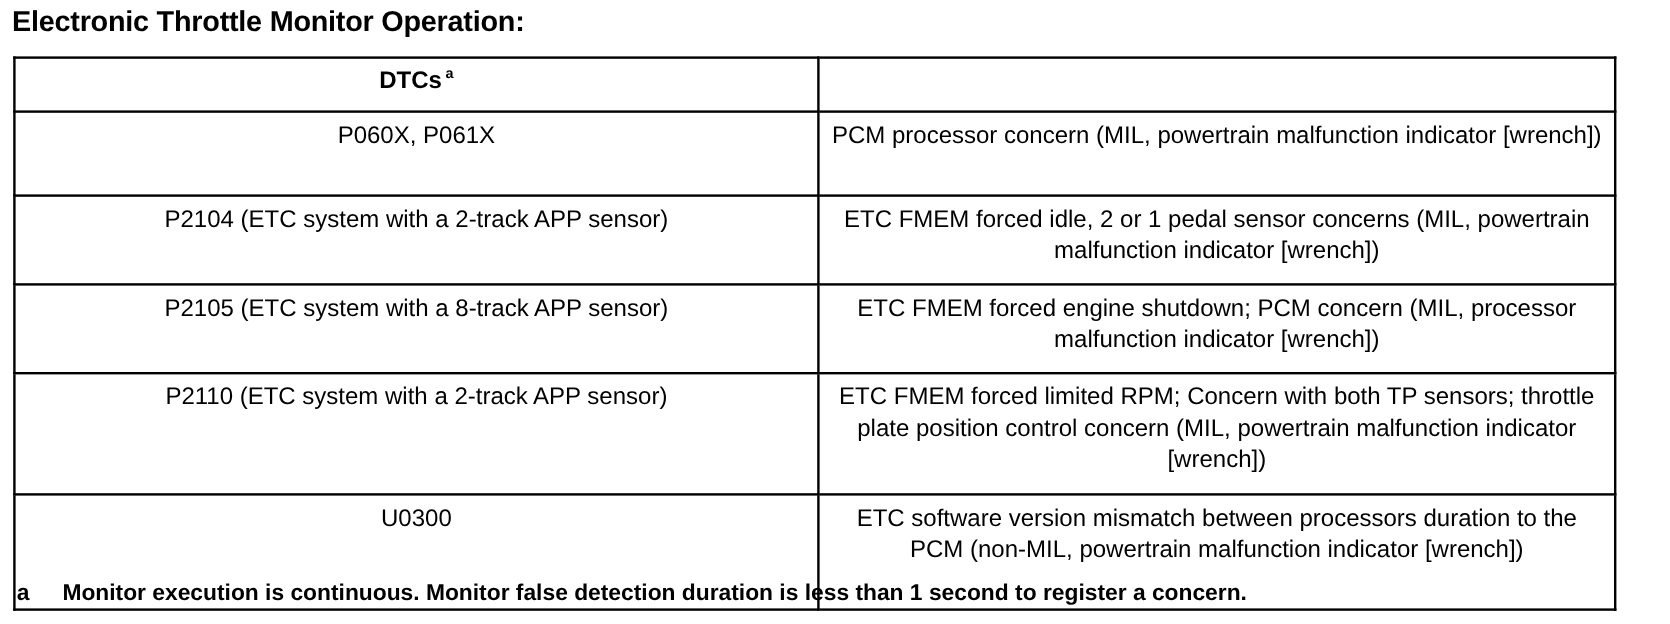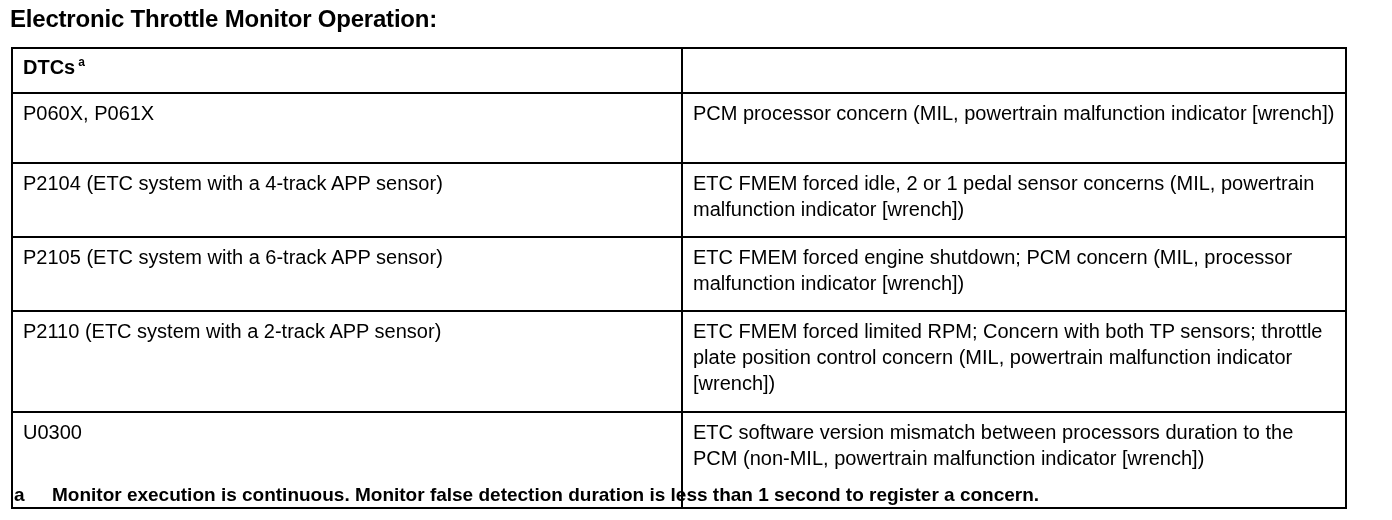--- a/index.html
+++ b/index.html
@@ -34,21 +34,21 @@
     width: 1334px;
     border-collapse: collapse;
     table-layout: fixed;
   }
   #dtc-table col.col-dtc  { width: 670px; }
   #dtc-table col.col-desc { width: 664px; }
 
   #dtc-table th,
   #dtc-table td {
     border: 2px solid #000000;
-    text-align: left;
+    text-align: center;
     vertical-align: top;
     padding: 6px 10px 0 10px;
     font-size: 20px;
     line-height: 26px;
     font-weight: normal;
   }
 
   #dtc-table thead th {
     font-weight: bold;
     height: 38px;
@@ -110,29 +110,29 @@
     <tr class="row-h1">
       <td>
           <span class="cell-text">P060X, P061X</span>
         </td>
       <td>
           <span class="cell-text">PCM processor concern (MIL, powertrain malfunction indicator [wrench])</span>
         </td>
     </tr>
     <tr class="row-h2">
       <td>
-          <span class="cell-text">P2104 (ETC system with a 4-track APP sensor)</span>
+          <span class="cell-text">P2104 (ETC system with a 2-track APP sensor)</span>
         </td>
       <td>
           <span class="cell-text">ETC FMEM  forced idle, 2 or 1 pedal sensor concerns (MIL, powertrain malfunction indicator [wrench])</span>
         </td>
     </tr>
     <tr class="row-h3">
       <td>
-          <span class="cell-text">P2105 (ETC system with a 6-track APP sensor)</span>
+          <span class="cell-text">P2105 (ETC system with a 8-track APP sensor)</span>
         </td>
       <td>
           <span class="cell-text">ETC FMEM  forced engine shutdown; PCM concern (MIL, processor malfunction indicator [wrench])</span>
         </td>
     </tr>
     <tr class="row-h4">
       <td>
           <span class="cell-text">P2110 (ETC system with a 2-track APP sensor)</span>
         </td>
       <td>

